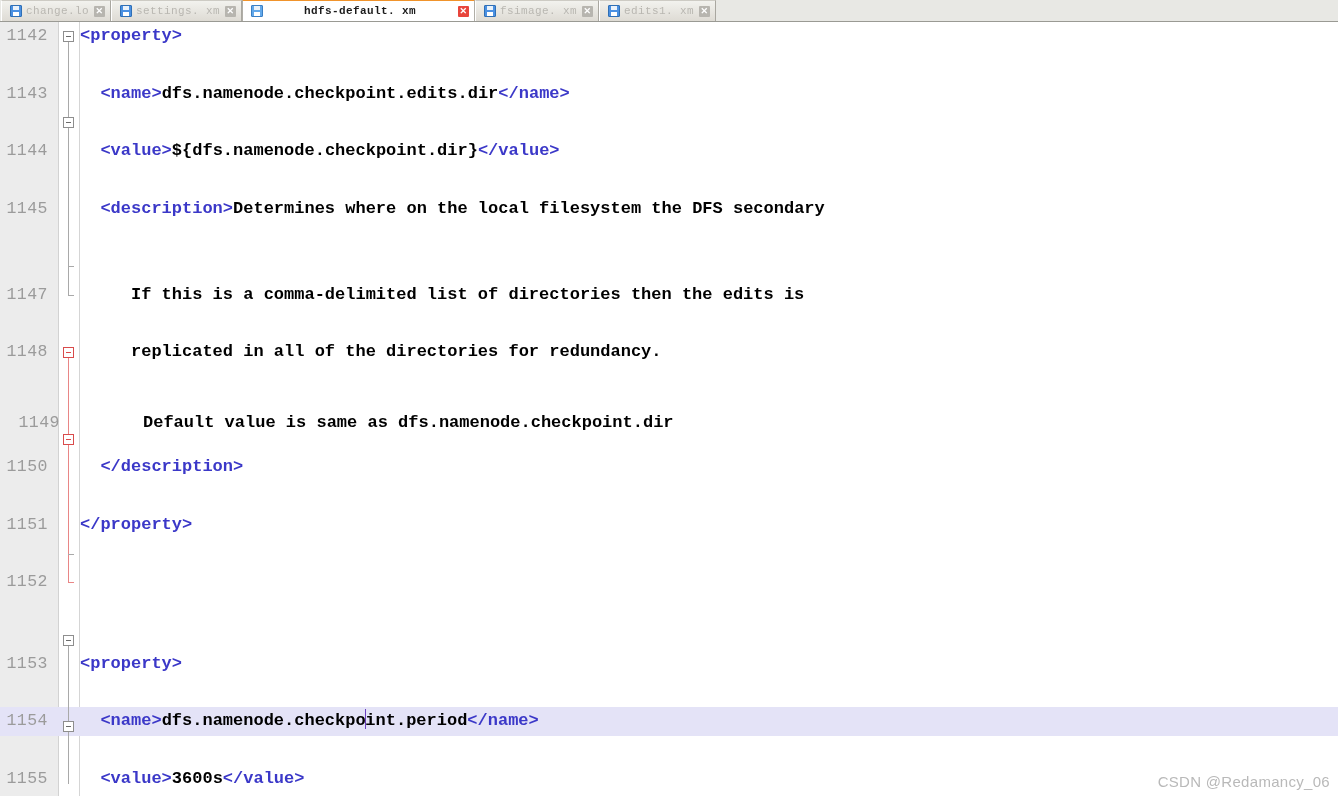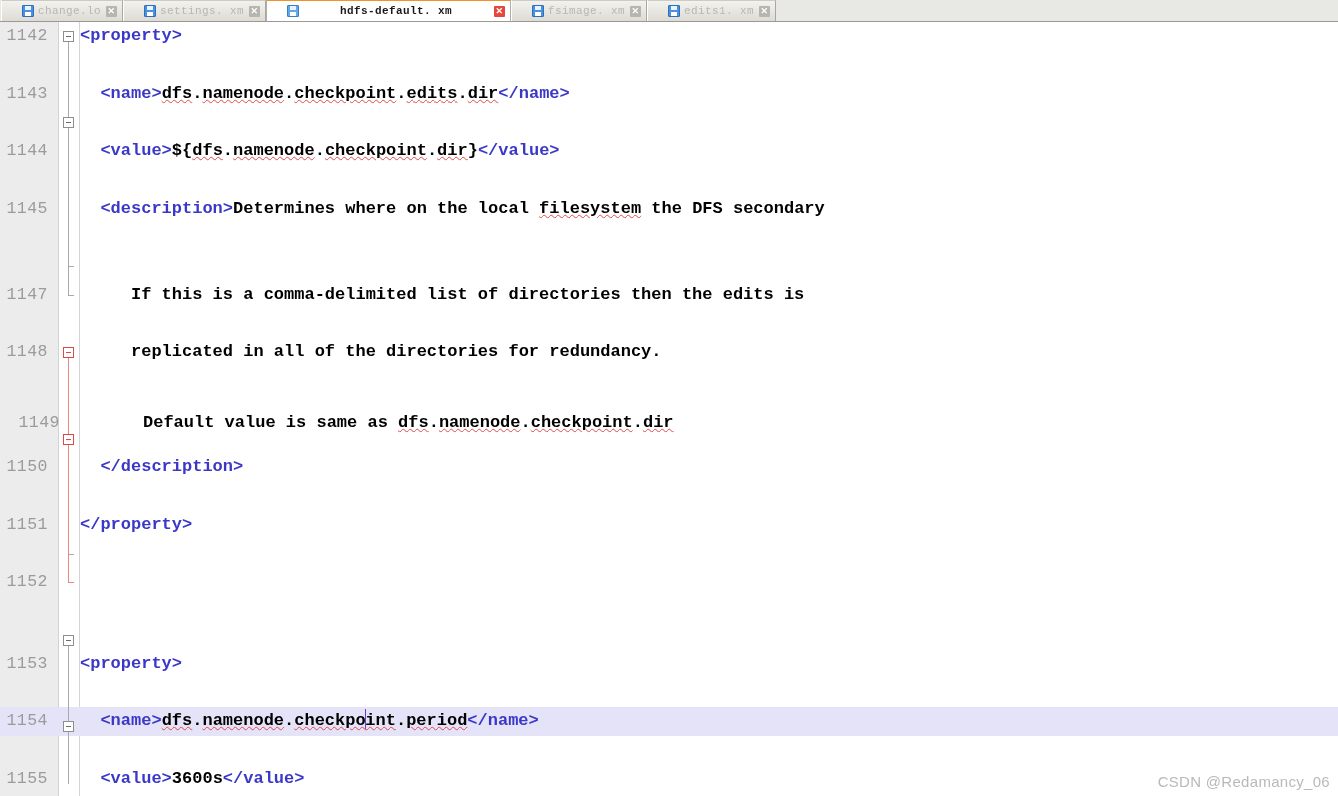--- a/index.html
+++ b/index.html
@@ -18,21 +18,21 @@
     align-items:flex-end;
     padding-left:1px;
     box-sizing:border-box;
     position:relative;
   }
   .tab{
     height:21px;
     display:flex;
     align-items:center;
     gap:4px;
-    padding:0 5px 0 20px;
+    padding:0 5px 0 8px;
     box-sizing:border-box;
     font-family:"Liberation Mono","DejaVu Sans Mono",monospace;
     font-size:11px;
     letter-spacing:.4px;
     white-space:nowrap;
     position:relative;
     background:linear-gradient(#f2f2ee,#dedbd4);
     border-left:1px solid #ffffff;
     border-right:1px solid #a9a7a0;
     border-top:1px solid #cdcbc4;
@@ -120,21 +120,20 @@
     letter-spacing:.5px;
     font-family:"Liberation Mono","DejaVu Sans Mono",monospace;
   }
   .ltext{
     position:absolute;left:80px;top:0;
     color:#000000;
   }
   .tag{color:#3b38c8;font-weight:bold;}
   .txt{color:#000000;font-weight:bold;}
   .sp{ 
-    text-decoration:underline;
     text-decoration-style:wavy;
     text-decoration-color:#e04a4a;
     text-decoration-thickness:1px;
     text-underline-offset:1px;
   }
   .caret{
     display:inline-block;width:0;
     border-left:1.3px solid #6a3fbf;
     height:20px;
     vertical-align:-4px;

